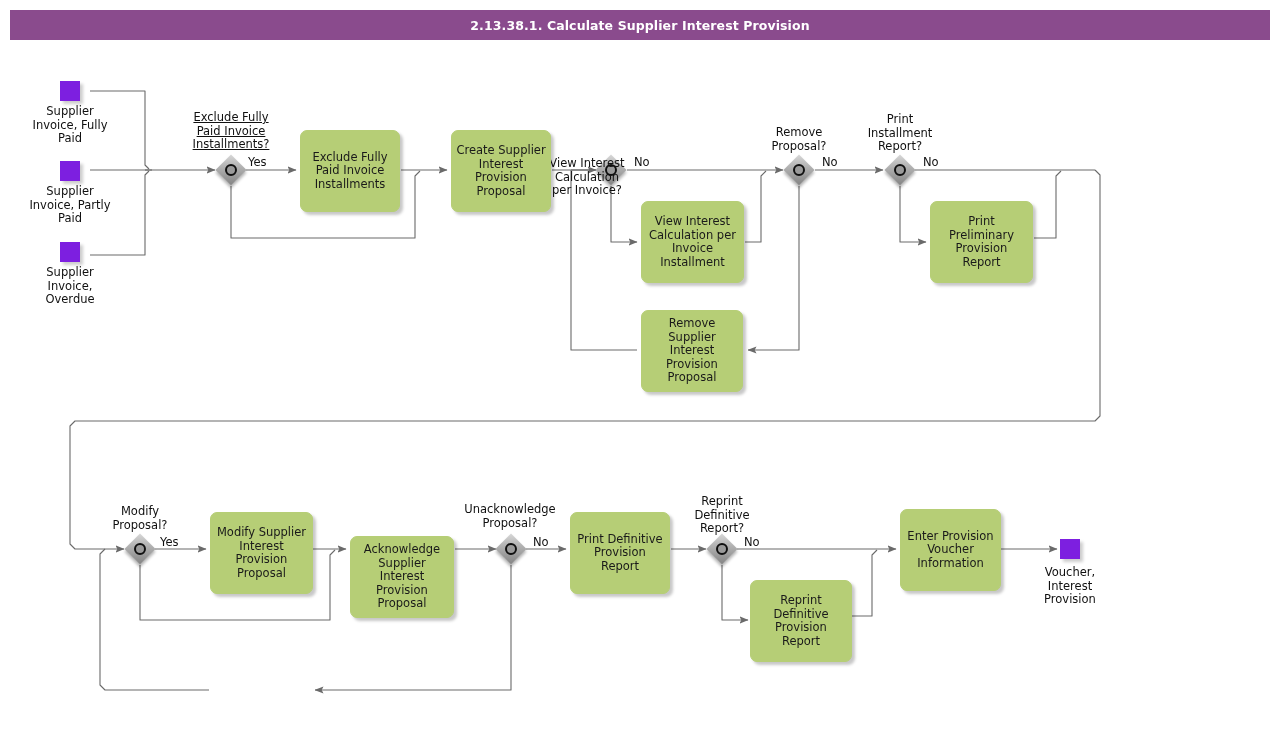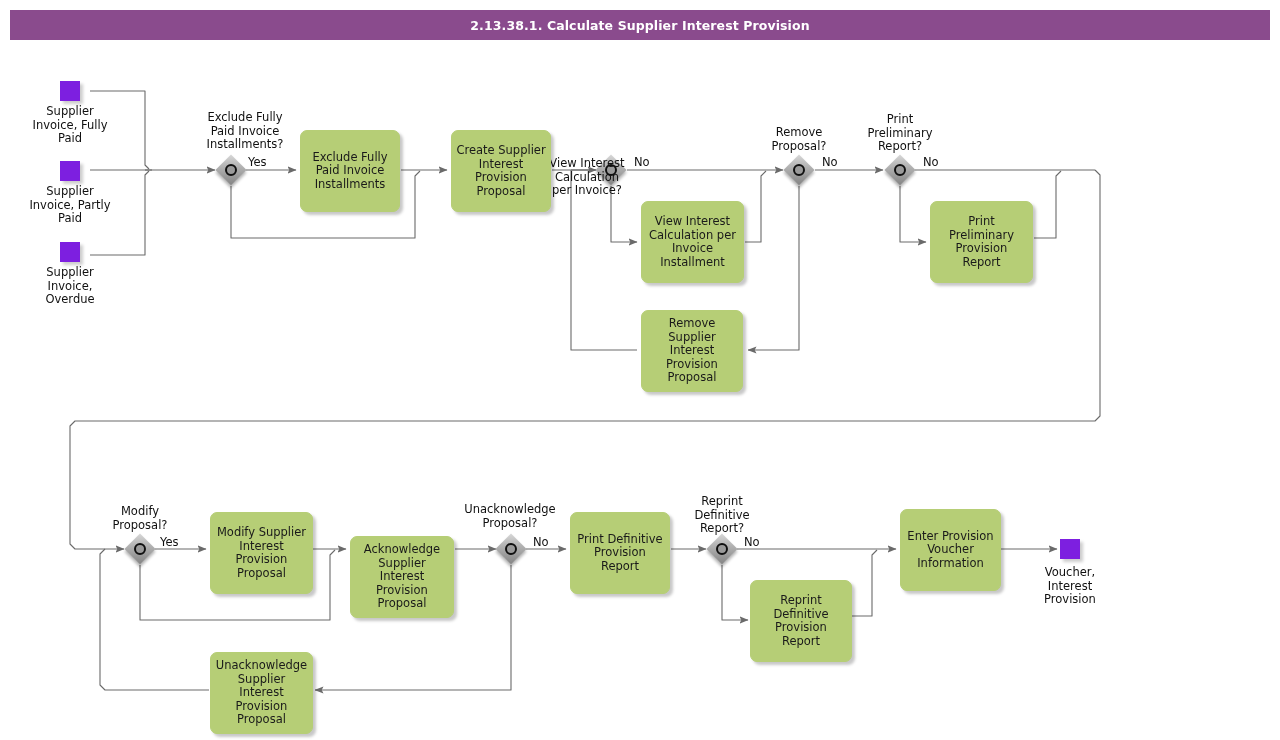--- a/index.html
+++ b/index.html
@@ -198,21 +198,21 @@
 
   <div class="event" style="left:60px; top:242px;"></div>
   <div class="label" style="left:15px; top:266px; width:110px;">Supplier
 Invoice,
 Overdue</div>
 
   <div class="gateway" style="left:216px; top:155px;">
     <div class="diamond"></div>
     <div class="ring"></div>
   </div>
-  <div class="label" style="left:190px; top:111px; width:110px;">Exclude Fully
+  <div class="label" style="left:176px; top:111px; width:110px;text-decoration:underline;">Exclude Fully
 Paid Invoice
 Installments?</div>
   <div class="flowlabel" style="left:248px; top:156px;">Yes</div>
 
   <div class="gateway" style="left:596px; top:155px;">
     <div class="diamond"></div>
     <div class="ring"></div>
   </div>
   <div class="label" style="left:532px; top:112px; width:110px;margin-top:45px;">View Interest
 Calculation
@@ -225,21 +225,21 @@
   </div>
   <div class="label" style="left:744px; top:126px; width:110px;">Remove
 Proposal?</div>
   <div class="flowlabel" style="left:822px; top:156px;">No</div>
 
   <div class="gateway" style="left:885px; top:155px;">
     <div class="diamond"></div>
     <div class="ring"></div>
   </div>
   <div class="label" style="left:845px; top:113px; width:110px;">Print
-Preliminary
+Installment
 Report?</div>
   <div class="flowlabel" style="left:923px; top:156px;">No</div>
 
   <div class="task" style="left:300px; top:130px; width:100px; height:82px;">
     <span>Exclude Fully
 Paid Invoice
 Installments</span>
   </div>
 
   <div class="task" style="left:451px; top:130px; width:100px; height:82px;">
@@ -300,26 +300,20 @@
 Proposal</span>
   </div>
 
   <div class="task" style="left:350px; top:512px; width:104px; height:82px;margin-top:24px;">
     <span>Acknowledge
 Supplier Interest
 Provision
 Proposal</span>
   </div>
 
-  <div class="task" style="left:210px; top:652px; width:103px; height:82px;">
-    <span>Unacknowledge
-Supplier Interest
-Provision
-Proposal</span>
-  </div>
 
   <div class="task" style="left:570px; top:512px; width:100px; height:82px;">
     <span>Print Definitive
 Provision Report</span>
   </div>
 
   <div class="task" style="left:750px; top:580px; width:102px; height:82px;">
     <span>Reprint
 Definitive
 Provision Report</span>

